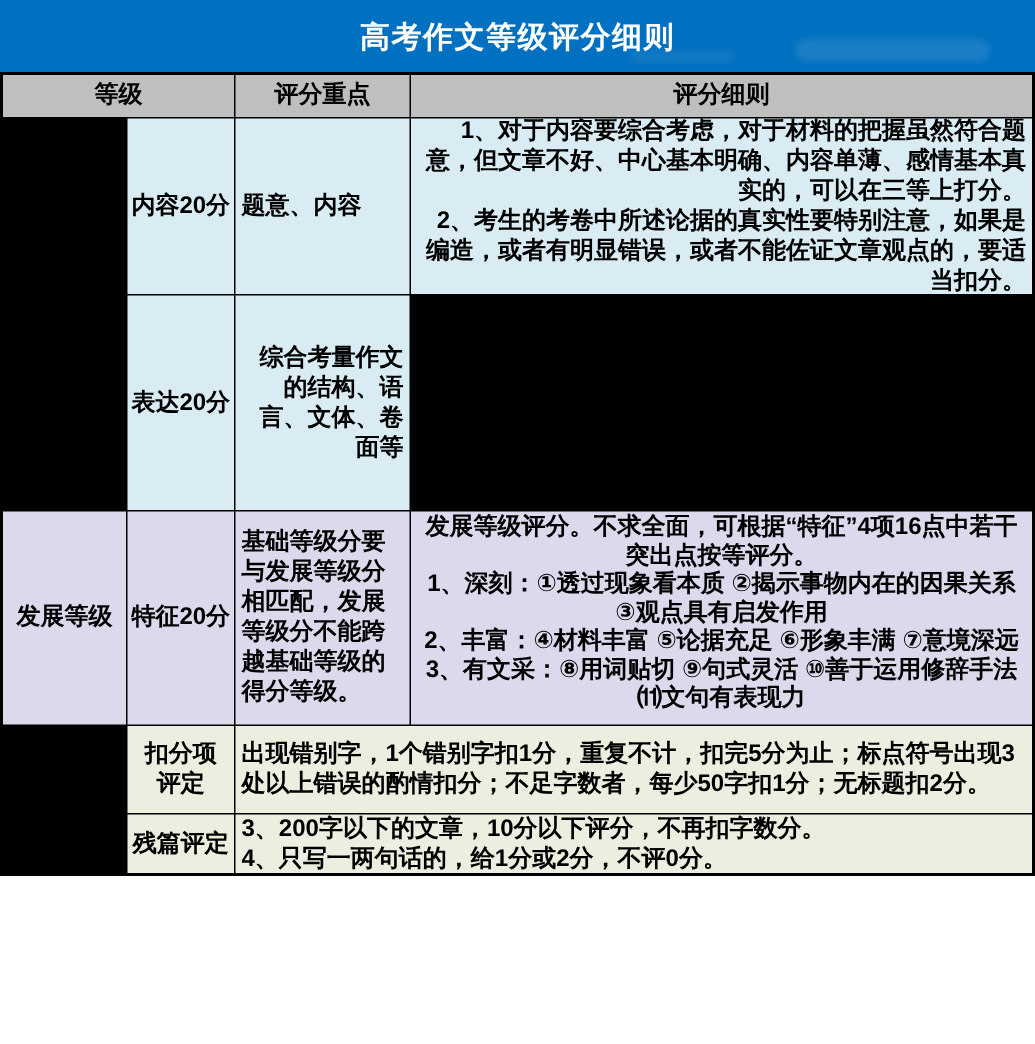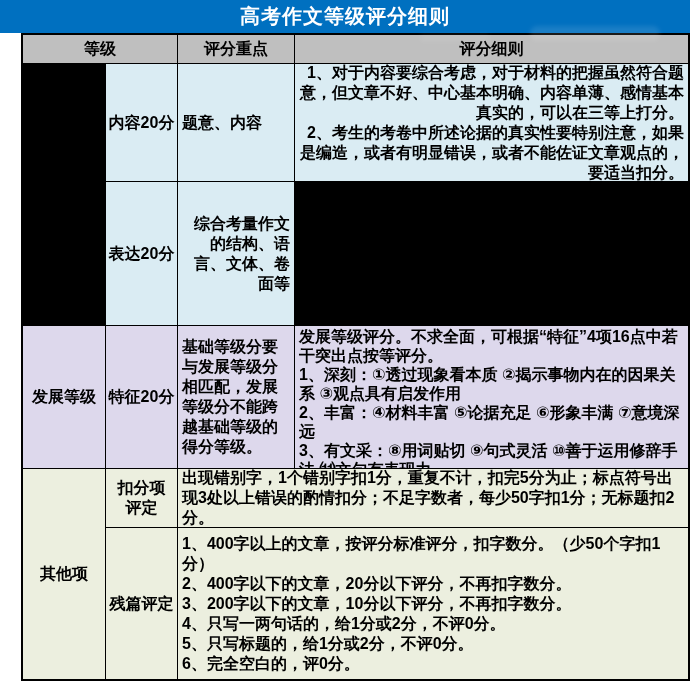--- a/index.html
+++ b/index.html
@@ -13,41 +13,40 @@
     --body_text:#000000;
   }
   html,body{margin:0;padding:0;background:#fff;}
   body{font-family:"Liberation Sans","DejaVu Sans",sans-serif;}
   .page{
     width:690px;height:696px;box-sizing:border-box;
     font-weight:700;color:var(--body_text);
     position:relative;overflow:hidden;
   }
   .titlebar{
-    height:33px;background:var(--title_bar);color:var(--title_text);
+    height:48px;background:var(--title_bar);color:var(--title_text);
     display:flex;align-items:center;justify-content:center;
     font-size:20px;letter-spacing:1px;position:relative;
   }
   .artifact{
     position:absolute;top:26px;left:530px;width:130px;height:15px;
     background:rgba(255,255,255,0.10);border-radius:8px;filter:blur(2px);
   }
   .artifact2{
     position:absolute;top:34px;left:420px;width:70px;height:8px;
     background:rgba(255,255,255,0.07);border-radius:6px;filter:blur(2px);
   }
   .grid{
-    height:648px;box-sizing:border-box;
+    height:536px;box-sizing:border-box;
     border:2px solid var(--grid_line);
     background:var(--grid_line);
     display:grid;
     grid-template-columns:82px 71px 116px 1fr;
     grid-template-rows:28px 117px 143px 142px 58px 1fr;
     gap:1px;
-    margin-left:21px;
   }
   .cell{
     display:flex;align-items:center;justify-content:flex-start;
     font-size:16px;line-height:20px;box-sizing:border-box;
     white-space:pre-wrap;word-break:break-all;overflow:hidden;
   }
   .hdr{background:var(--header_row);justify-content:center;text-align:center;}
   .bg-blue{background:var(--basic_level);text-align:right;}
   .bg-purple{background:var(--development_level);}
   .bg-cream{background:var(--other_level);}
@@ -77,26 +76,25 @@
     <div class="cell bg-blue pad" style="grid-column:3;grid-row:2;">题意、内容</div>
     <div class="cell bg-blue pad" style="grid-column:4;grid-row:2;">1、对于内容要综合考虑，对于材料的把握虽然符合题意，但文章不好、中心基本明确、内容单薄、感情基本真实的，可以在三等上打分。
 2、考生的考卷中所述论据的真实性要特别注意，如果是编造，或者有明显错误，或者不能佐证文章观点的，要适当扣分。</div>
 
     <div class="cell bg-blue center" style="grid-column:2;grid-row:3;">表达20分</div>
     <div class="cell bg-blue pad" style="grid-column:3;grid-row:3;">综合考量作文的结构、语言、文体、卷面等</div>
 
     <div class="cell bg-purple center" style="grid-column:1;grid-row:4;">发展等级</div>
     <div class="cell bg-purple center" style="grid-column:2;grid-row:4;">特征20分</div>
     <div class="cell bg-purple pad" style="grid-column:3;grid-row:4;">基础等级分要与发展等级分相匹配，发展等级分不能跨越基础等级的得分等级。</div>
-    <div class="cell bg-purple pad top tight" style="grid-column:4;grid-row:4;">发展等级评分。不求全面，可根据“特征”4项16点中若干突出点按等评分。
+    <div class="cell bg-purple pad top tight" style="grid-column:4;grid-row:4;text-align:center;">发展等级评分。不求全面，可根据“特征”4项16点中若干突出点按等评分。
 1、深刻：①透过现象看本质 ②揭示事物内在的因果关系 ③观点具有启发作用
 2、丰富：④材料丰富 ⑤论据充足 ⑥形象丰满 ⑦意境深远
 3、有文采：⑧用词贴切 ⑨句式灵活 ⑩善于运用修辞手法 ⑾文句有表现力</div>
 
-    <div class="cell bg-cream center" style="grid-column:1;grid-row:5/7;">其他项</div>
     <div class="cell bg-cream center" style="grid-column:2;grid-row:5;">扣分项
 评定</div>
     <div class="cell bg-cream pad" style="grid-column:3/5;grid-row:5;">出现错别字，1个错别字扣1分，重复不计，扣完5分为止；标点符号出现3处以上错误的酌情扣分；不足字数者，每少50字扣1分；无标题扣2分。</div>
 
     <div class="cell bg-cream center" style="grid-column:2;grid-row:6;">残篇评定</div>
     <div class="cell bg-cream pad" style="grid-column:3/5;grid-row:6;">1、400字以上的文章，按评分标准评分，扣字数分。（少50个字扣1分）
 2、400字以下的文章，20分以下评分，不再扣字数分。
 3、200字以下的文章，10分以下评分，不再扣字数分。
 4、只写一两句话的，给1分或2分，不评0分。
 5、只写标题的，给1分或2分，不评0分。

